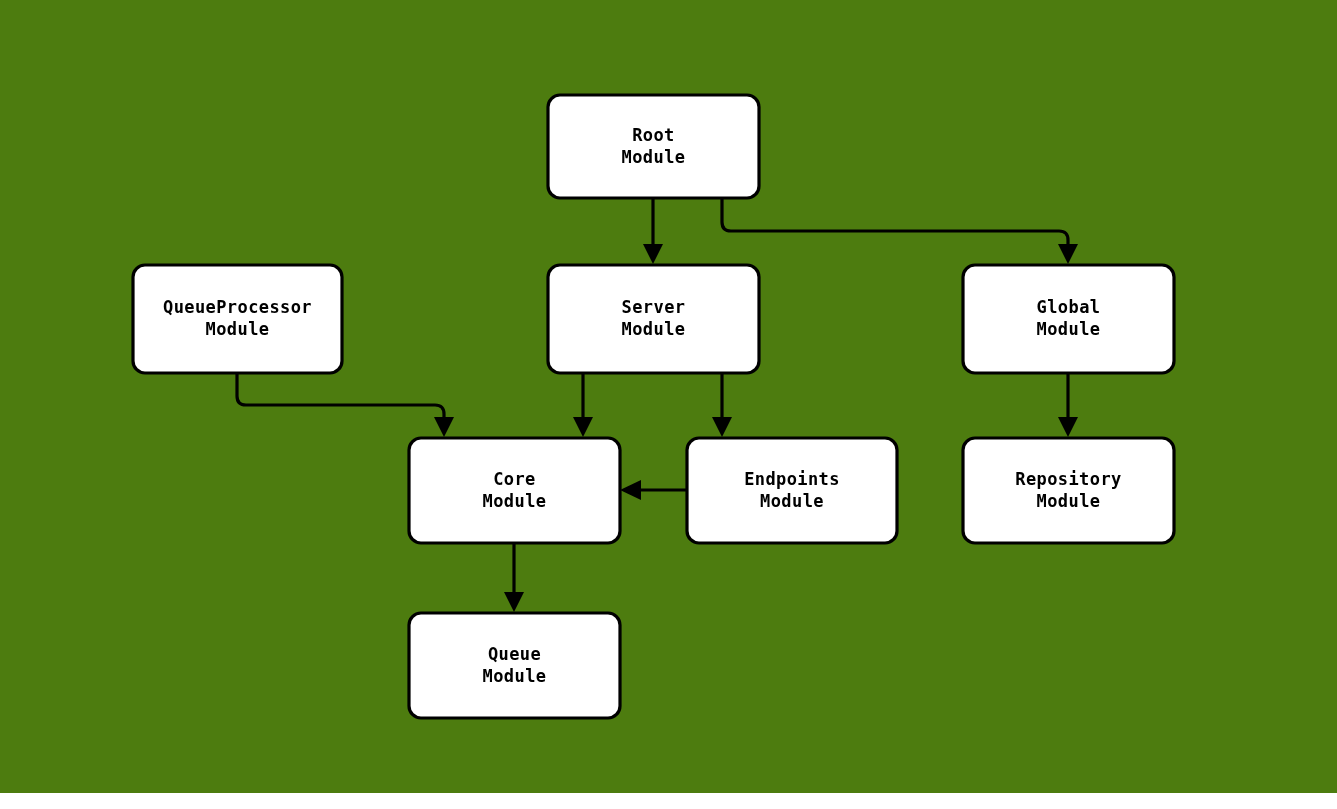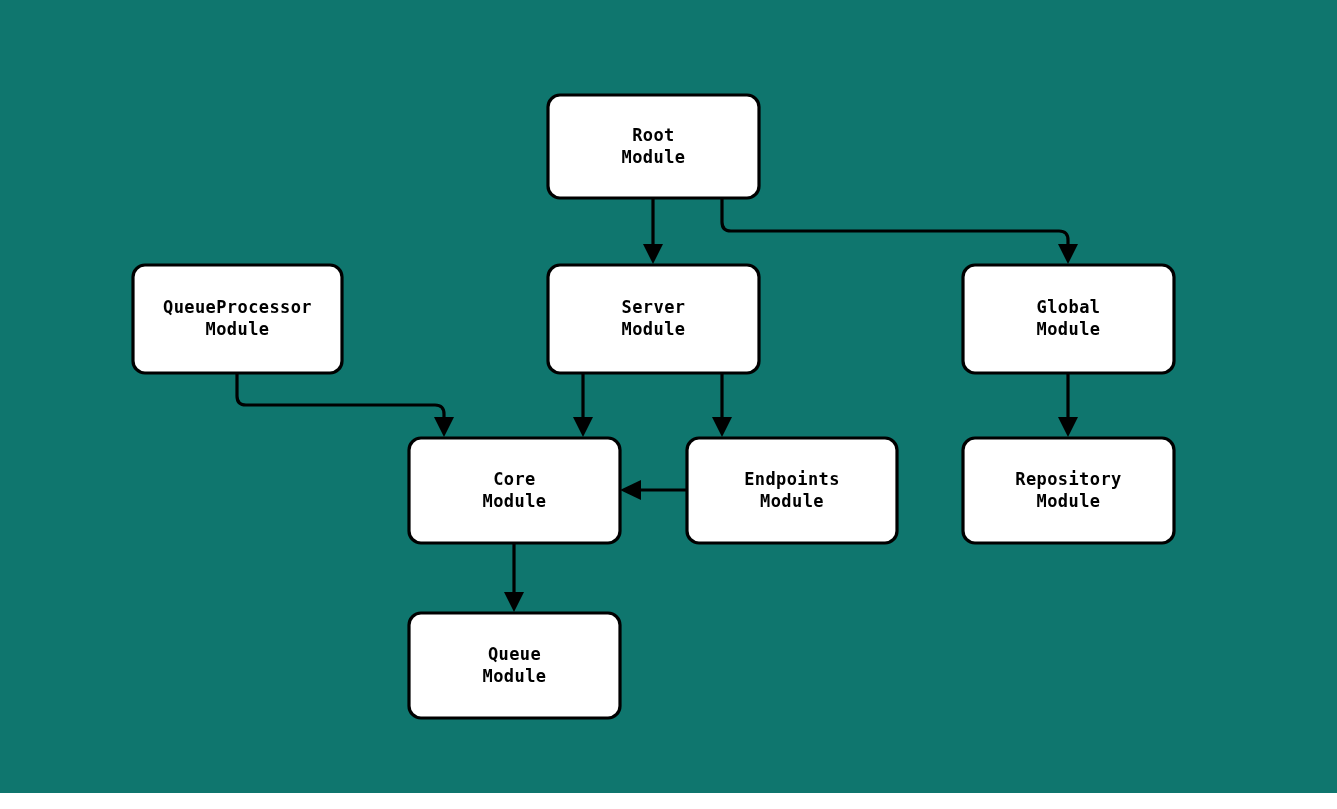--- a/index.html
+++ b/index.html
@@ -11,21 +11,21 @@
   body {
     width: 1337px;
     height: 809px;
     overflow: hidden;
     font-family: "DejaVu Sans Mono", "Liberation Mono", monospace;
   }
   #diagram-canvas {
     position: relative;
     width: 1337px;
     height: 793px;
-    background: #0f766e;
+    background: #4d7c0f;
   }
   svg.diagram-svg {
     position: absolute;
     top: 0;
     left: 0;
     width: 1337px;
     height: 809px;
     display: block;
   }
   .node-box {

